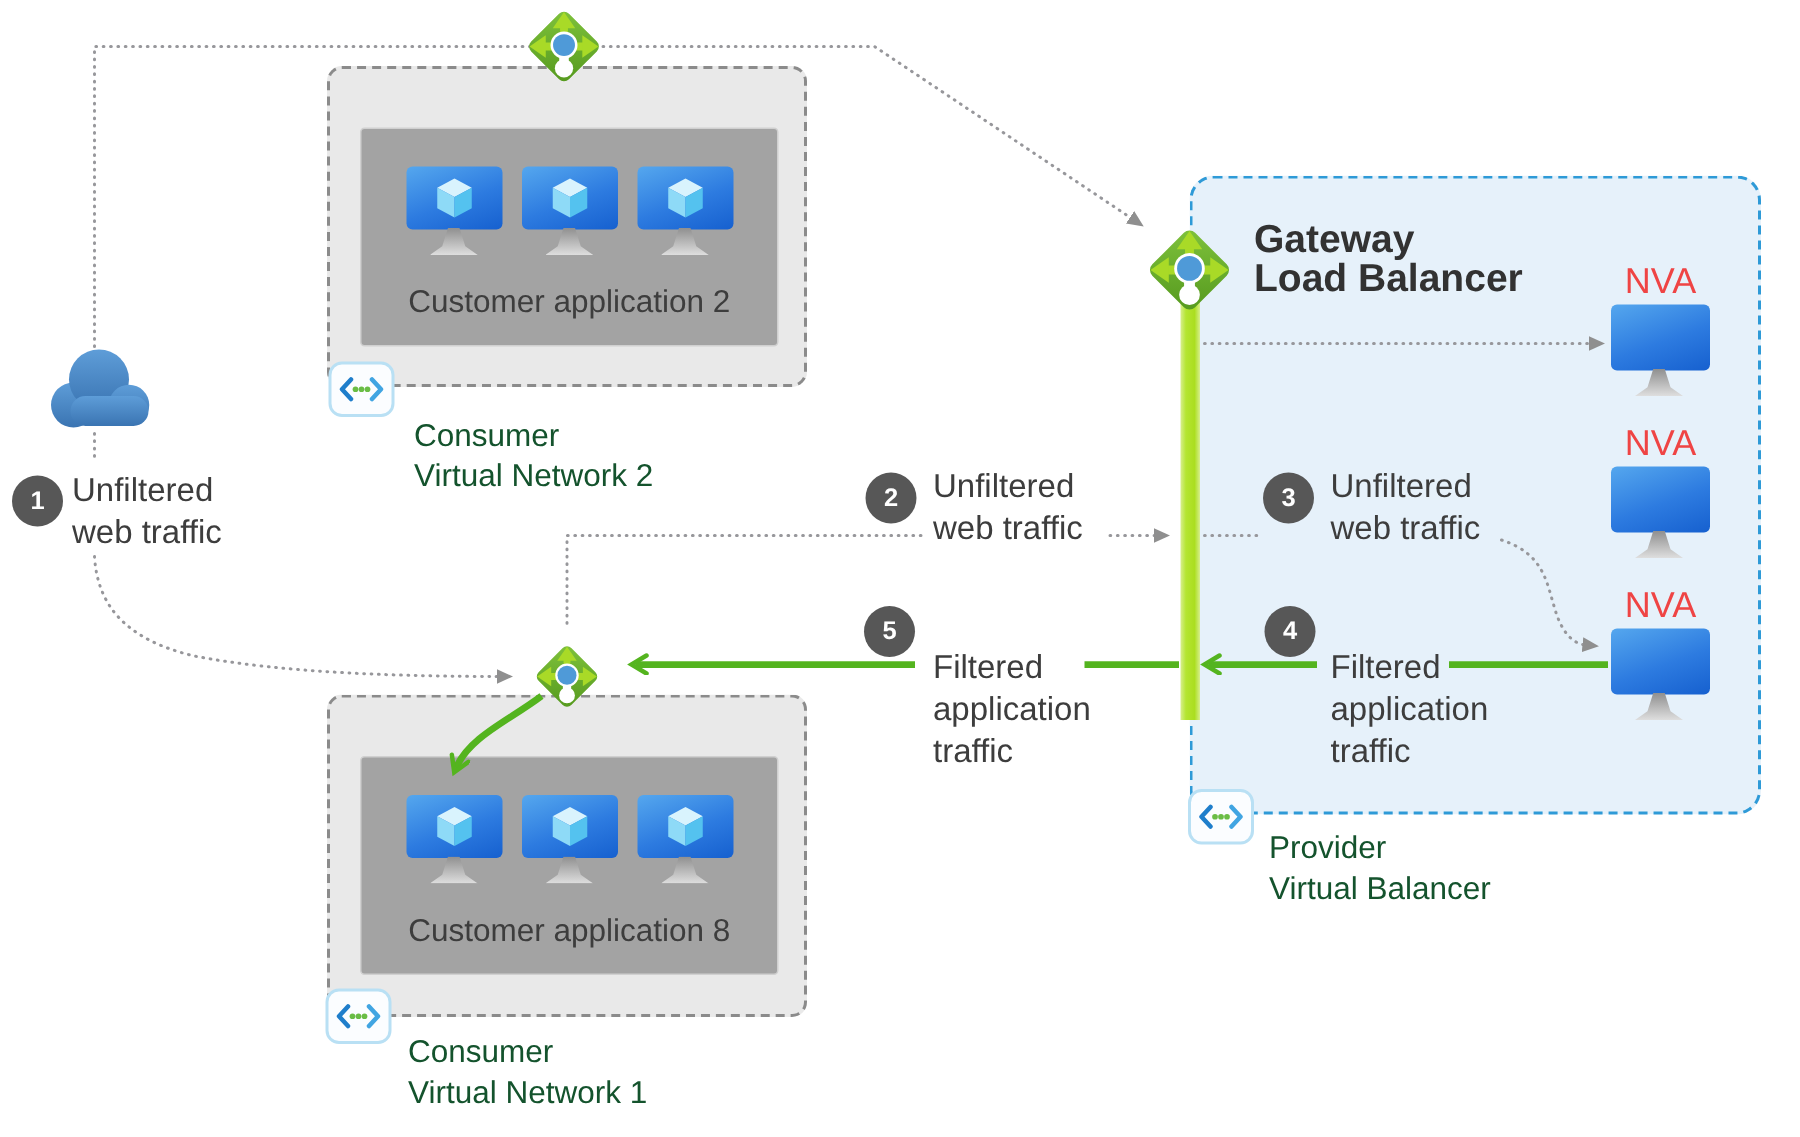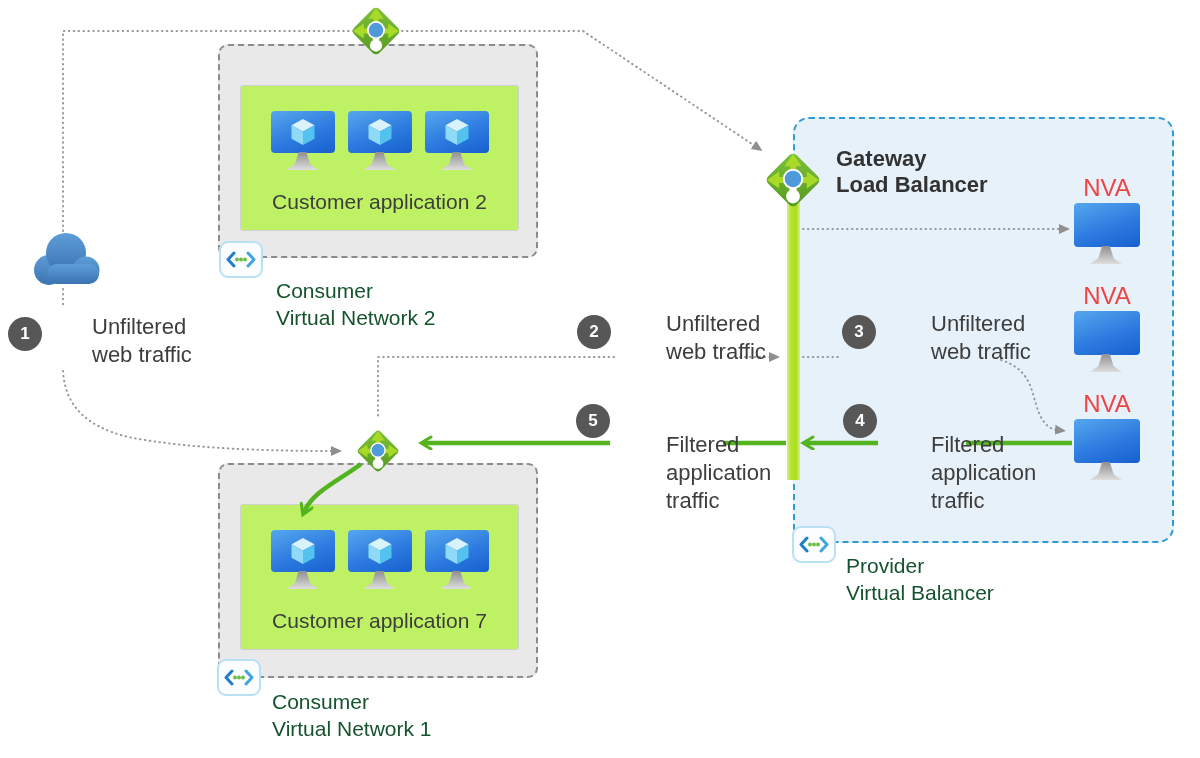--- a/index.html
+++ b/index.html
@@ -5,21 +5,21 @@
   html,body{margin:0;padding:0;background:#fff;}
   body{width:1200px;height:758px;overflow:hidden;font-family:"Liberation Sans",sans-serif;}
   .stage{position:relative;width:1200px;height:758px;background:#fff;}
   .abs{position:absolute;}
 
   
   .vnet-box{position:absolute;box-sizing:border-box;border:2px dashed #8b8b8b;border-radius:10px;
             background:var(--consumer-fill,#e9e9e9);z-index:1;}
   .vnet-box.provider{border:2px dashed var(--provider-border,#2e9ad7);border-radius:16px;
             background:var(--provider-fill,#e6f1fa);}
-  .app-panel{position:absolute;left:20px;top:39px;width:277px;height:144px;background:#bef264;
+  .app-panel{position:absolute;left:20px;top:39px;width:277px;height:144px;background:#a3a3a3;
             border:1px solid #d0d0d0;border-radius:3px;}
   .monitors{position:absolute;left:0;right:0;top:25px;display:flex;justify-content:center;gap:13px;}
   .caption{position:absolute;left:0;right:0;top:104px;text-align:center;font-size:21px;
             color:var(--text-dark,#3d3d3d);}
 
   
   .vm{width:64px;z-index:5;}
   .vm .screen{width:64px;height:42px;border-radius:4px;display:flex;align-items:center;justify-content:center;
             background:linear-gradient(160deg,#55a7ee 0%,#2d7be0 55%,#1660cf 100%);}
   .vm.nva .screen{height:44px;}
@@ -40,23 +40,23 @@
   .icon{position:absolute;z-index:5;}
   .vnbadge{position:absolute;z-index:6;width:44px;height:37px;box-sizing:border-box;
             background:#fbfdff;border:2px solid #b9e0f4;border-radius:9px;
             display:flex;align-items:center;justify-content:center;}
 
   
   .nbadge{position:absolute;z-index:6;width:34px;height:34px;border-radius:50%;
             background:var(--badge-gray,#575757);color:#fff;font-weight:bold;font-size:17px;
             display:flex;align-items:center;justify-content:center;}
   .step-label{position:absolute;z-index:6;font-size:22px;line-height:28px;
-            color:var(--text-dark,#3d3d3d);white-space:pre-line;margin-left:44px;}
+            color:var(--text-dark,#3d3d3d);white-space:pre-line;}
   .net-name{position:absolute;z-index:6;font-size:21px;line-height:27px;color:#14532d;white-space:pre-line;}
-  .gateway-title{position:absolute;z-index:6;font-size:22px;line-height:26px;font-weight:bold;
+  .gateway-title{position:absolute;z-index:6;font-size:26px;line-height:26px;font-weight:bold;
             color:#323232;white-space:pre-line;}
   .nva-label{position:absolute;z-index:6;width:66px;text-align:center;font-size:24px;color:#ef4444;}
 </style>
 </head>
 <body>
 
 <div class="stage">
 
   <svg width="0" height="0" style="position:absolute" aria-hidden="true">
     <defs>
@@ -151,21 +151,21 @@
         </div>
         <div class="vm">
           <div class="screen">
               <svg width="26" height="28" viewBox="0 0 26 28">
                 <use href="#cube-sym"></use>
               </svg>
             </div>
             <div class="stand"></div>
         </div>
       </div>
-      <div class="caption">Customer application 7</div>
+      <div class="caption">Customer application 8</div>
     </div>
   </div>
 
   <div class="vnet-box provider" style="left:793px;top:117px;width:381px;height:426px"></div>
 
   <div class="glb-bar"></div>
 
   <svg class="wires" width="1200" height="758" viewBox="0 0 1200 758">
     <defs>
       <marker id="mGray" markerWidth="12" markerHeight="10" refX="2" refY="5" orient="auto" markerUnits="userSpaceOnUse">

